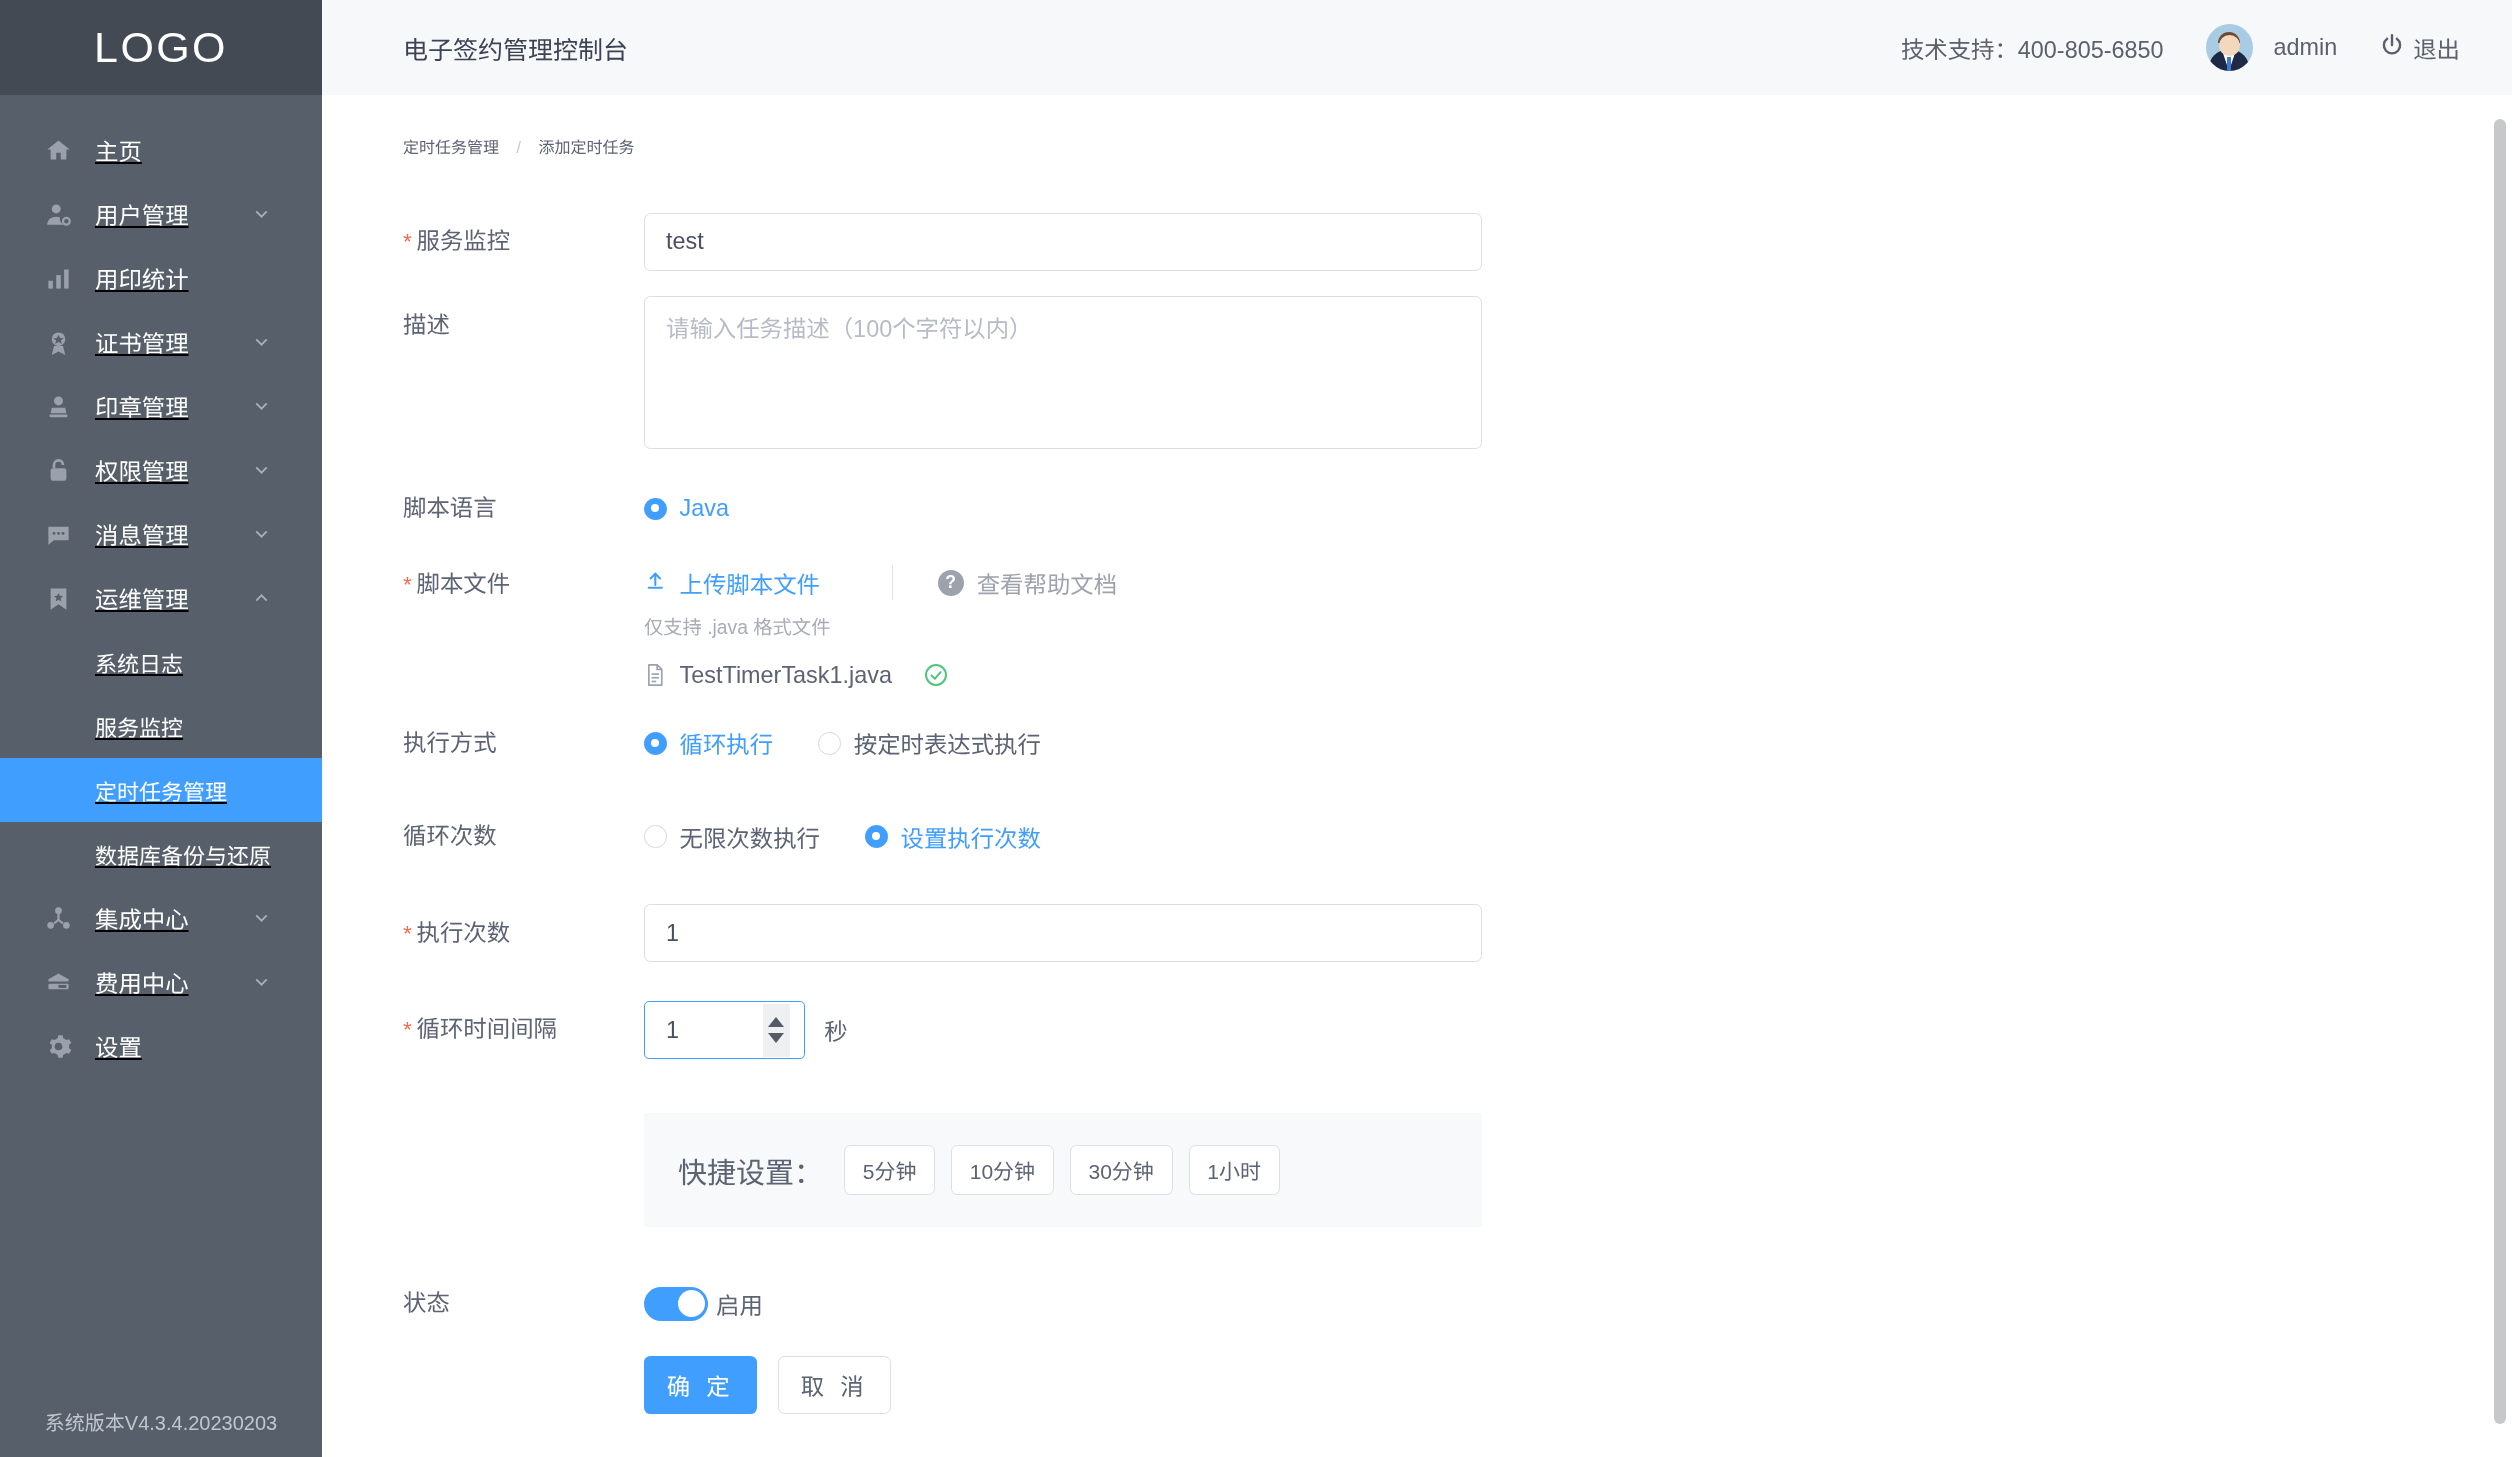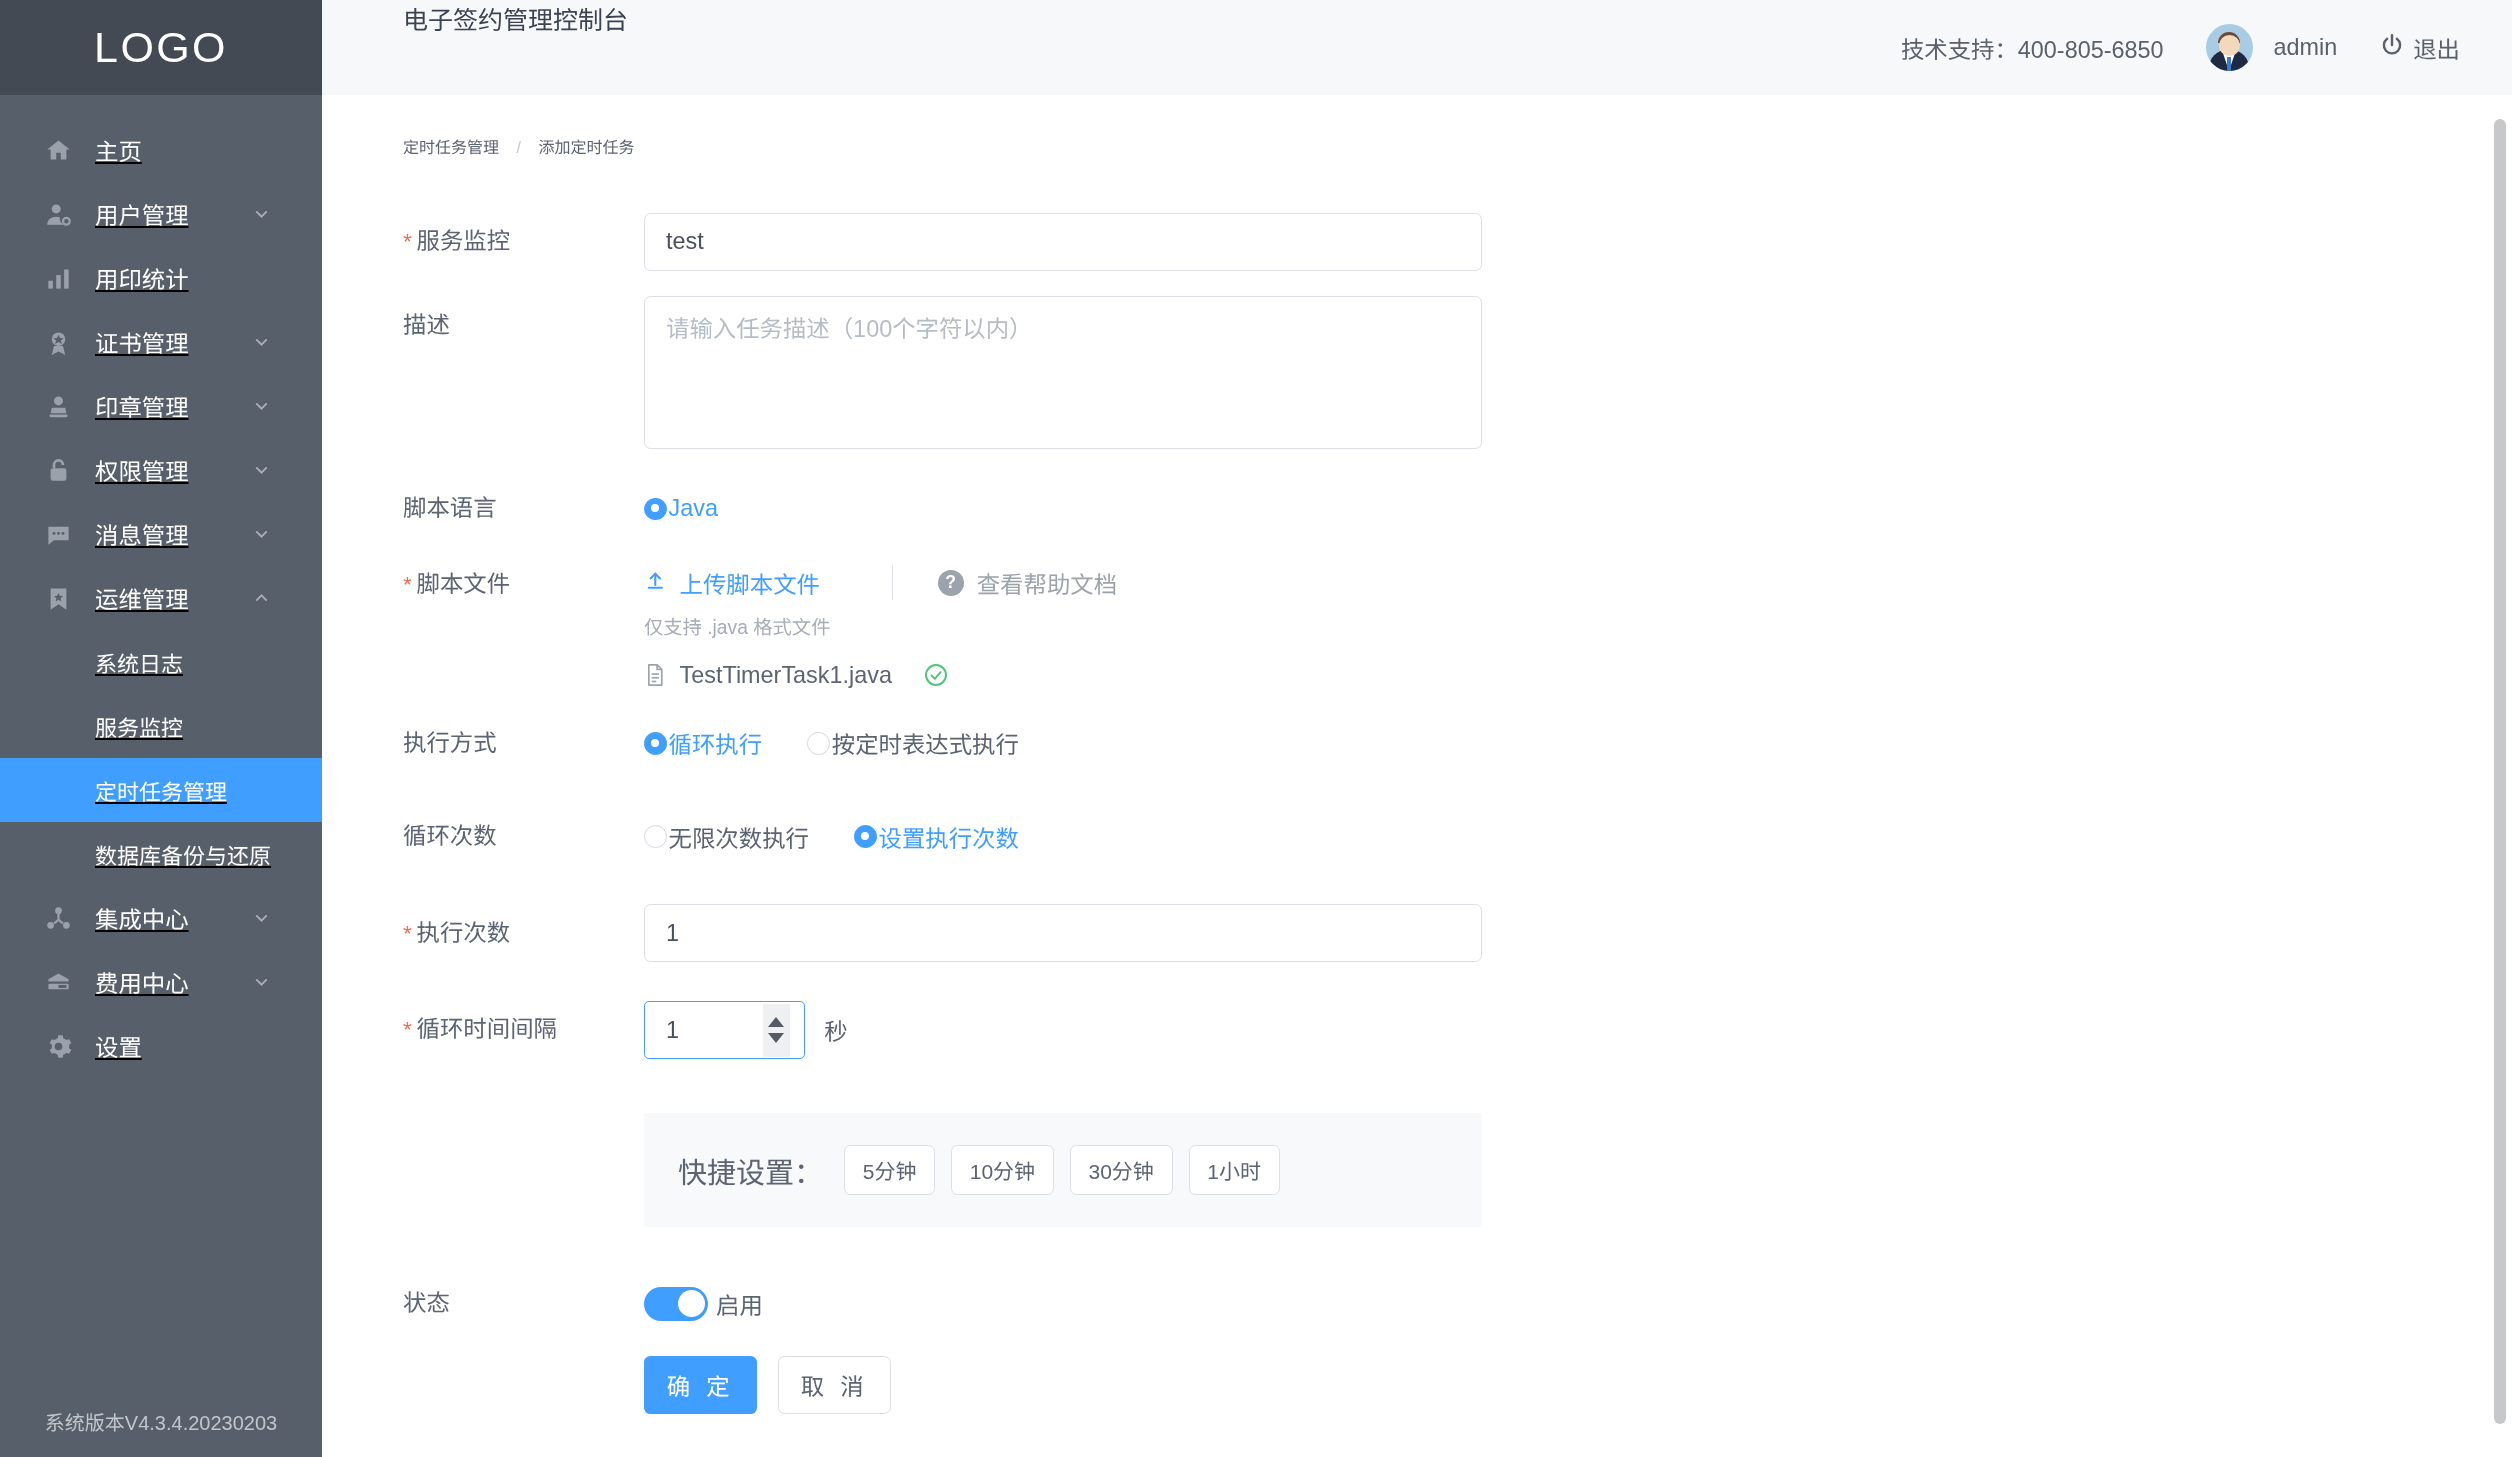--- a/index.html
+++ b/index.html
@@ -76,21 +76,21 @@
   .main {
     flex: 1 1 auto;
     height: 1457px;
     position: relative;
     background: #ffffff;
     overflow: hidden;
   }
   .topbar {
     height: 95px;
     background: #F7F8FA;
-    display: flex; 
+    display: flex; align-items: center;
     padding: 0 0 0 81px;
     justify-content: space-between;
   }
   .topbar-title { font-size: 25px; color: #3C4353; }
   .topbar-right { display: flex; align-items: center; padding-right: 52px; gap: 0; }
   .support { font-size: 23.4px; color: #5A616C; margin-right: 42px; white-space: nowrap; }
   .avatar {
     width: 47px; height: 47px; border-radius: 50%;
     background: #A8CCE4;
     overflow: hidden; position: relative; flex: 0 0 47px;
@@ -153,21 +153,21 @@
     padding: 14.5px 21px;
     background: #fff;
     outline: none; resize: none;
     font-family: inherit;
     line-height: 1.5;
   }
   .ta::placeholder { color: #B6BCC6; }
 
   
   .radio-group { display: flex; align-items: center; gap: 45px; }
-  .radio { display: flex; align-items: center; gap: 2px; cursor: pointer; font-size: 23.4px; color: #5C6373; }
+  .radio { display: flex; align-items: center; gap: 13px; cursor: pointer; font-size: 23.4px; color: #5C6373; }
   .radio .dot {
     width: 22.6px; height: 22.6px; border-radius: 50%;
     border: 1.6px solid #D4D8DF; background: #fff;
     display: inline-block; position: relative; flex: 0 0 22.6px;
   }
   .radio.on .dot { background: #409EFF; border-color: #409EFF; }
   .radio.on .dot::after {
     content: ""; position: absolute; width: 8px; height: 8px; border-radius: 50%;
     background: #fff; left: 5.6px; top: 5.6px;
   }

